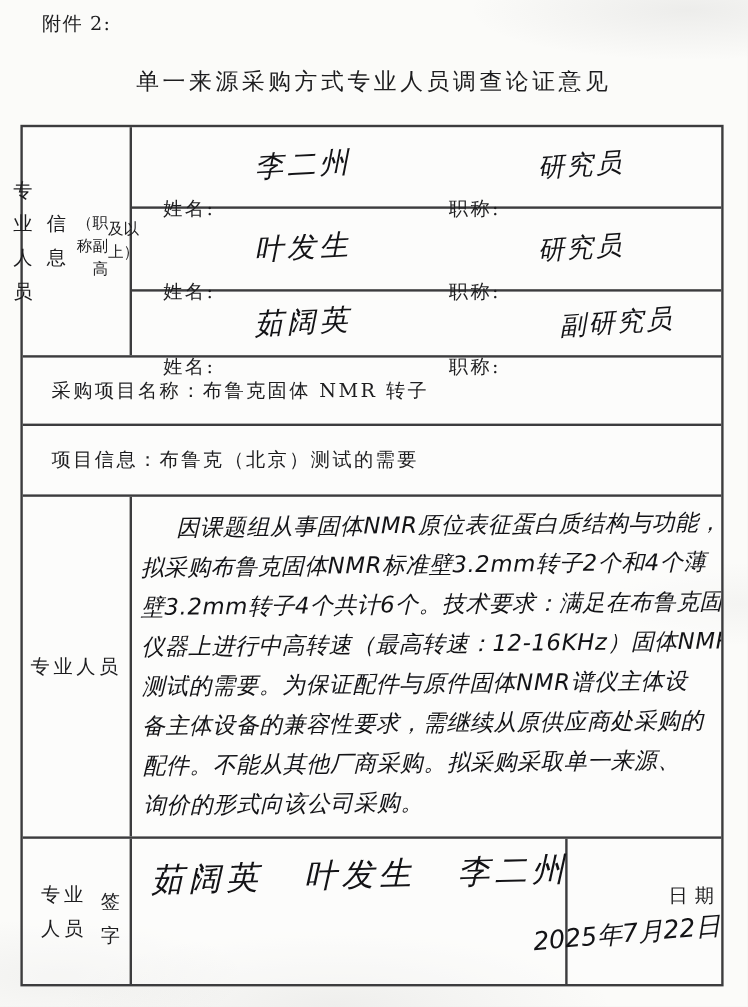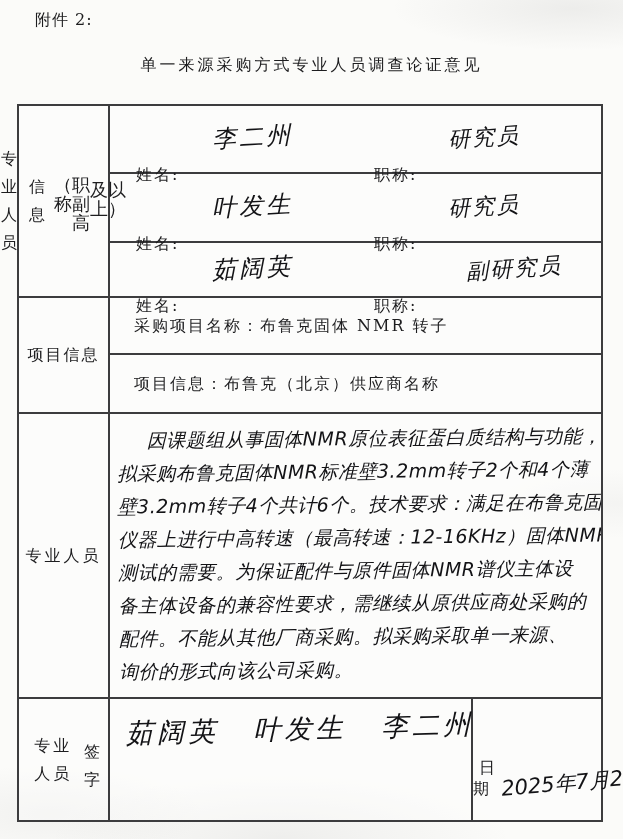--- a/index.html
+++ b/index.html
@@ -17,21 +17,21 @@
       radial-gradient(180px 50px at 99% 60%, rgba(110,110,110,.05), transparent 70%),
       #fbfbf9;
     overflow:hidden;
   }
   .attachment {
     position:absolute; left:35px; top:10px;
     font-size:16px; letter-spacing:1px;
   }
   .title {
     position:absolute; left:0; right:0; top:55px;
-    text-align:center; font-size:16px; letter-spacing:3px;
+    text-align:center; font-size:19px; letter-spacing:3px;
   }
   
   .tbl {
     position:absolute; left:17px; top:104px;
     width:586px; height:718px;
     border:2px solid #3c3c3e;
     display:flex; flex-direction:column;
     box-sizing:border-box;
     background:rgba(255,255,255,.35);
   }
@@ -41,21 +41,21 @@
     width:91px; min-width:91px;
     border-right:2px solid #3c3c3e;
     box-sizing:border-box;
     display:flex; flex-direction:row;
     justify-content:center; align-items:center;
     text-align:right;
     padding:4px 2px;
   }
   .label-line { font-size:16px; letter-spacing:3px; line-height:28px; }
   .label-wide { letter-spacing:9px; text-indent:9px; }
-  .label-note { font-size:18px; letter-spacing:0; line-height:19px; margin-top:8px;font-family:Liberation Mono, monospace; }
+  .label-note { font-size:13px; letter-spacing:0; line-height:19px; margin-top:8px; }
   .content-col { flex:1; display:flex; flex-direction:column; }
   .sub-row { position:relative; border-bottom:2px solid #3c3c3e; box-sizing:border-box; }
   .sub-row:last-child { border-bottom:none; }
 
   
   .row-personnel { height:192px; }
   .name-sub-1 { height:68px; }
   .name-sub-2 { height:69px; }
   .name-sub-3 { flex:1; }
   .printed-label { position:absolute; top:50%; transform:translateY(-50%);
@@ -101,21 +101,21 @@
 
   
   .row-sign { flex:1; }
   .sig-cell { flex:1; position:relative; }
   .sig-names { position:absolute; left:16px; top:12px;
     font-size:27px; letter-spacing:4px; word-spacing:22px;
     transform:rotate(-1.5deg); }
   .date-cell {
     width:130px; min-width:130px;
     border-left:2px solid #3c3c3e; box-sizing:border-box;
-    display:flex; flex-direction:row; align-items:center;
+    display:flex; flex-direction:column; align-items:flex-end;
     padding-top:38px;
   }
   .date-label { font-size:16px; letter-spacing:6px; text-indent:6px; }
   .date-value { margin-top:6px; font-size:21px;
     transform:rotate(-5deg); letter-spacing:0; }
 </style>
 </head>
 <body>
 
 <div class="page">
@@ -153,29 +153,26 @@
           <span class="printed-label nr-name-label">姓名:</span>
           <span class="hw nr-name-value">茹阔英</span>
           <span class="printed-label nr-title-label">职称:</span>
           <span class="hw nr-title-value" style="left:356px;">副研究员</span>
         </div>
 
       </div>
     </div>
 
     <div class="trow row-project">
-      <div class="label-cell">
-        <span class="label-line" style="letter-spacing:2px;">项目信息</span>
-      </div>
       <div class="content-col">
         <div class="sub-row proj-sub-1">
           <span class="proj-text"><span>采购项目名称：</span><span>布鲁克固体 NMR 转子</span></span>
         </div>
         <div class="sub-row proj-sub-2">
-          <span class="proj-text"><span>项目信息：</span><span>布鲁克（北京）供应商名称</span></span>
+          <span class="proj-text"><span>项目信息：</span><span>布鲁克（北京）测试的需要</span></span>
         </div>
       </div>
     </div>
 
     <div class="trow row-opinion">
       <div class="label-cell">
         <span class="label-line">专业人员</span>
       </div>
       <div class="opinion-cell">
         <div class="opinion-text">

